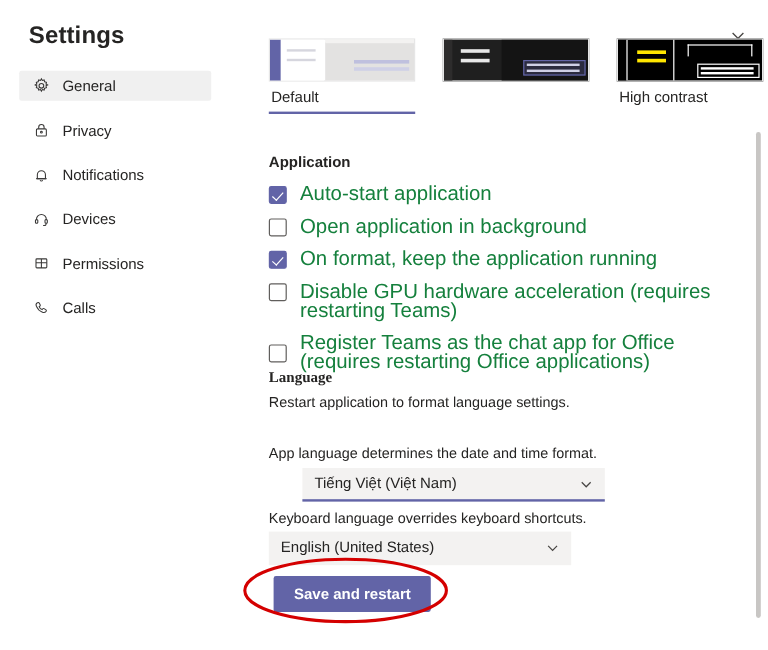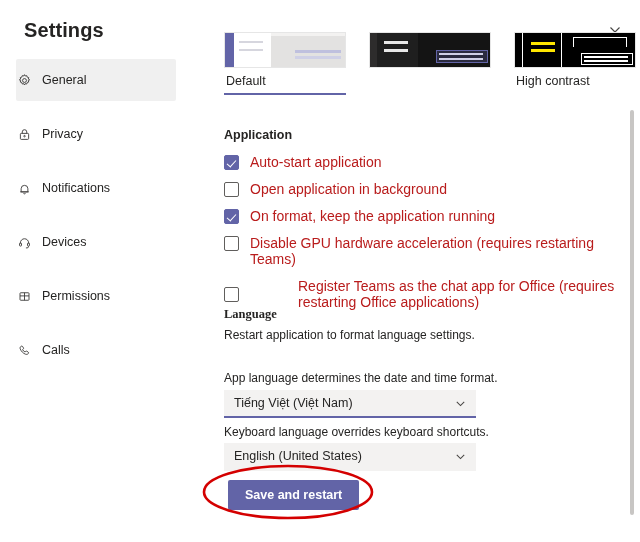--- a/index.html
+++ b/index.html
@@ -32,21 +32,22 @@
     letter-spacing: .1px;
   }
   .nav {
     position: absolute;
     left: 16px; top: 59px;
     width: 160px;
   }
   .nav-item {
     display: flex;
     align-items: center;
-    height: 42px;
+    height: 25px;
+    padding-left: 10px;
     margin-bottom: 0px;
     border-radius: 2px;
     cursor: pointer;
   }
   .nav-item + .nav-item { margin-top: 12px; }
   .nav-item.selected { background: #f0f0f0; }
   .nav-icon {
     width: 17px; height: 17px;
     margin-right: 9px;
     display: flex; align-items: center; justify-content: center;
@@ -151,21 +152,21 @@
     position: absolute;
     left: 24px;
     width: 400px;
   }
   .check-row {
     display: flex;
     align-items: flex-start;
     margin-bottom: 11px;
     cursor: pointer;
   }
-  .check-row.tall { margin-bottom: 9px; gap: 48px; }
+  .check-row.tall { margin-bottom: 9px; }
   .cbox {
     width: 15px; height: 15px;
     flex: 0 0 auto;
     border-radius: 2px;
     margin-right: 11px;
     margin-top: 1px;
     background: #ffffff;
     border: 1px solid #605e5c;
     position: relative;
   }
@@ -176,22 +177,22 @@
   .cbox.checked::after {
     content: "";
     position: absolute;
     left: 4px; top: 1.5px;
     width: 4px; height: 8px;
     border: solid #ffffff;
     border-width: 0 1.6px 1.6px 0;
     transform: rotate(42deg);
   }
   .check-label {
-    font-size: 14px;
-    color: #b91c1c;
+    font-size: 17px;
+    color: #15803d;
     line-height: 16px;
     max-width: 350px;
   }
 
   .hint {
     position: absolute;
     left: 24px;
     font-size: 12px;
     color: #252423;
   }
@@ -418,21 +419,21 @@
         <span class="check-label">Register Teams as the chat app for Office (requires restarting Office applications)</span>
       </div>
 
     </div>
 
     <div class="section-title" style="top:307px;font-family:Liberation Serif, serif;">Language</div>
 
     <div class="hint" style="top:328px;">Restart application to format language settings.</div>
     <div class="hint" style="top:371px;">App language determines the date and time format.</div>
 
-    <div class="dropdown focused" style="top:390px;">
+    <div class="dropdown focused" style="top:390px;margin-left:28px;">
       <span class="val">Tiếng Việt (Việt Nam)</span>
       <span class="chev">
         <svg width="13" height="13" viewBox="0 0 14 14" fill="none" stroke="#484644" stroke-width="1.1">
           <path d="M3 5.3l4 4 4-4"></path>
         </svg>
       </span>
     </div>
 
     <div class="hint" style="top:425px;">Keyboard language overrides keyboard shortcuts.</div>
 

